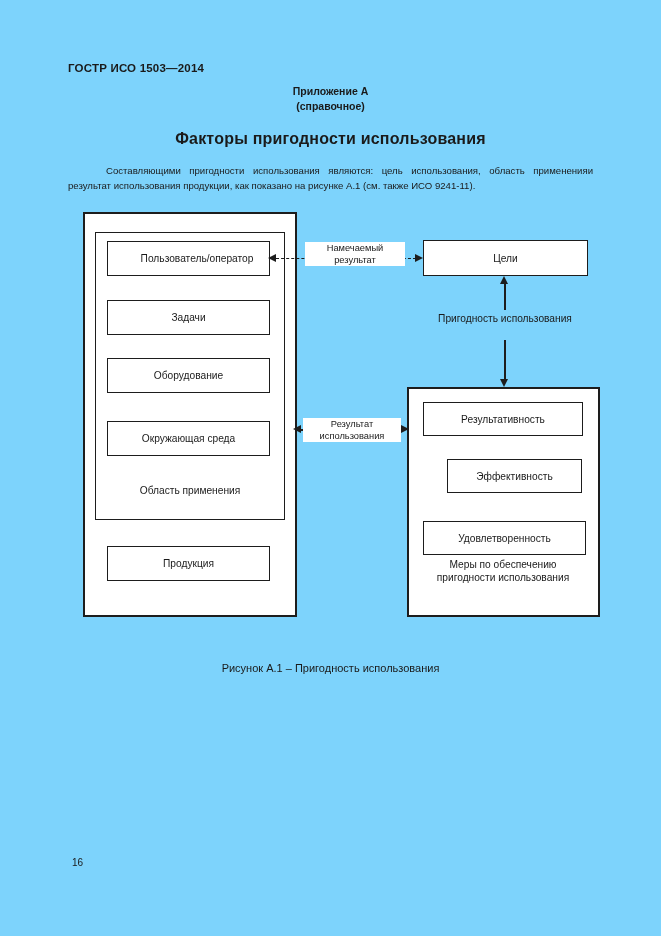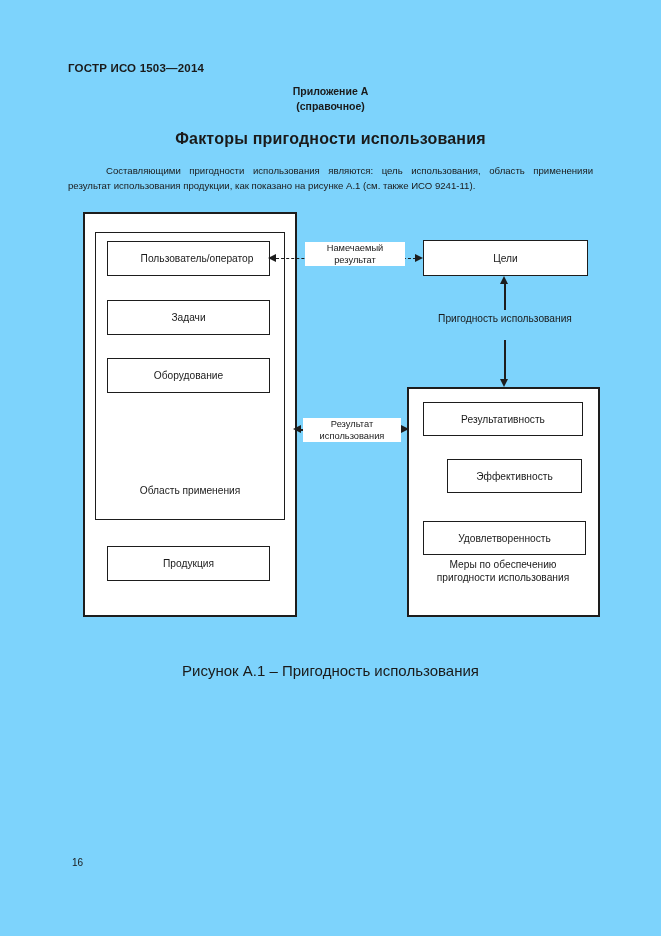--- a/index.html
+++ b/index.html
@@ -161,21 +161,21 @@
     background: #ffffff;
     color: #1a1a1a;
   }
 
   .figure-caption {
     position: absolute;
     left: 0;
     right: 0;
     top: 662px;
     text-align: center;
-    font-size: 15px;
+    font-size: 11px;
   }
 
   .page-number {
     position: absolute;
     left: 72px;
     top: 857px;
     font-size: 10px;
   }
 </style>
 </head>
@@ -199,20 +199,21 @@
     <div class="group-box" id="left-group"></div>
 
     <div class="inner-box" id="scope-box"></div>
 
     <div class="node-box" id="box-user">Пользователь/оператор</div>
 
     <div class="node-box" id="box-tasks">Задачи</div>
 
     <div class="node-box" id="box-equip">Оборудование</div>
 
+    <div class="node-box" id="box-env">Окружающая среда</div>
 
     <div class="plain-label" id="label-scope">Область применения</div>
 
     <div class="node-box" id="box-product">Продукция</div>
 
     <div class="node-box" id="box-goals">Цели</div>
 
     <div class="group-box" id="right-group"></div>
 
     <div class="node-box" id="box-result">Результативность</div>

